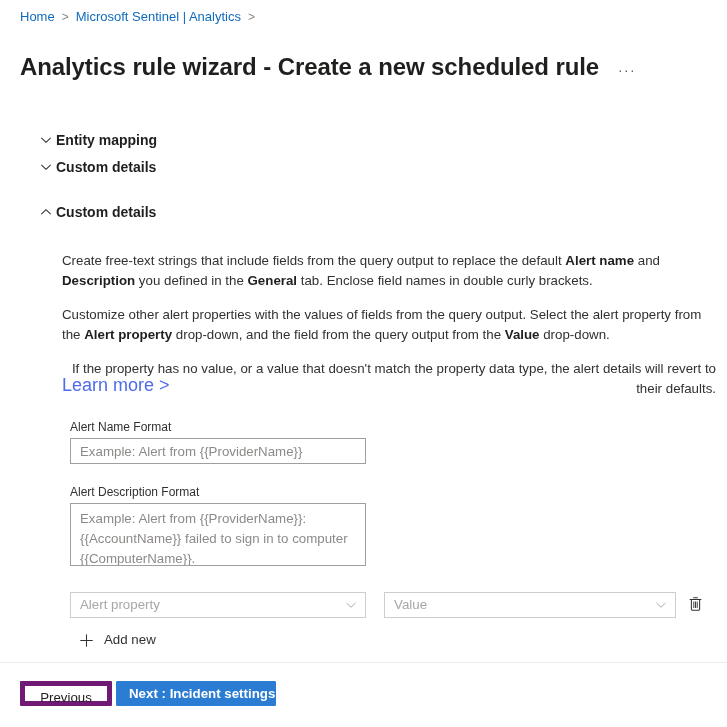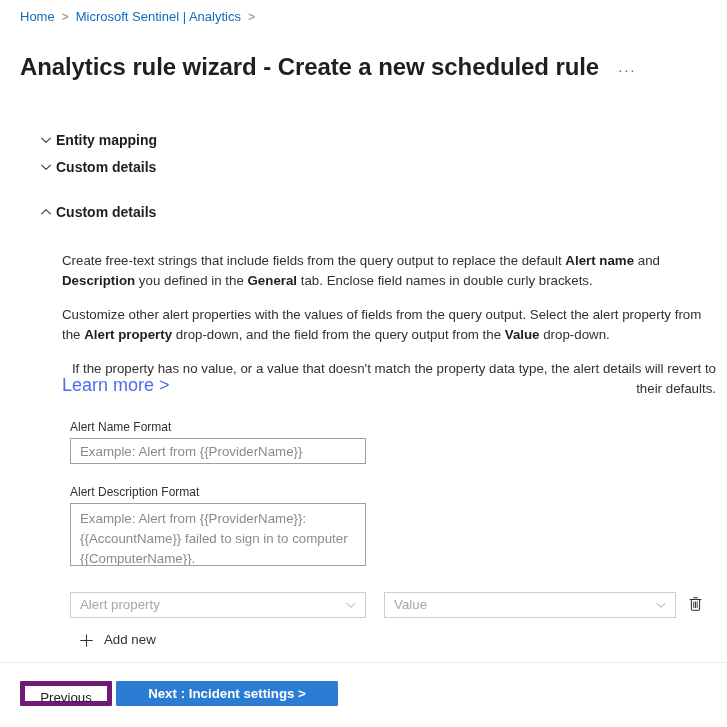--- a/index.html
+++ b/index.html
@@ -293,21 +293,21 @@
     left: 20px;
     top: 681px;
     width: 92px;
     background: #ffffff;
     border: 5px solid #701a75;
     color: #201f1e;
   }
   #btn-next {
     left: 116px;
     top: 681px;
-    width: 222px;
+    width: 160px;
     background: #2b7cd3;
     border: 1px solid #2b7cd3;
     color: #ffffff;
     font-weight: 600;
   }
 
   
   .corner-hint {
     position: absolute;
     left: 0;

